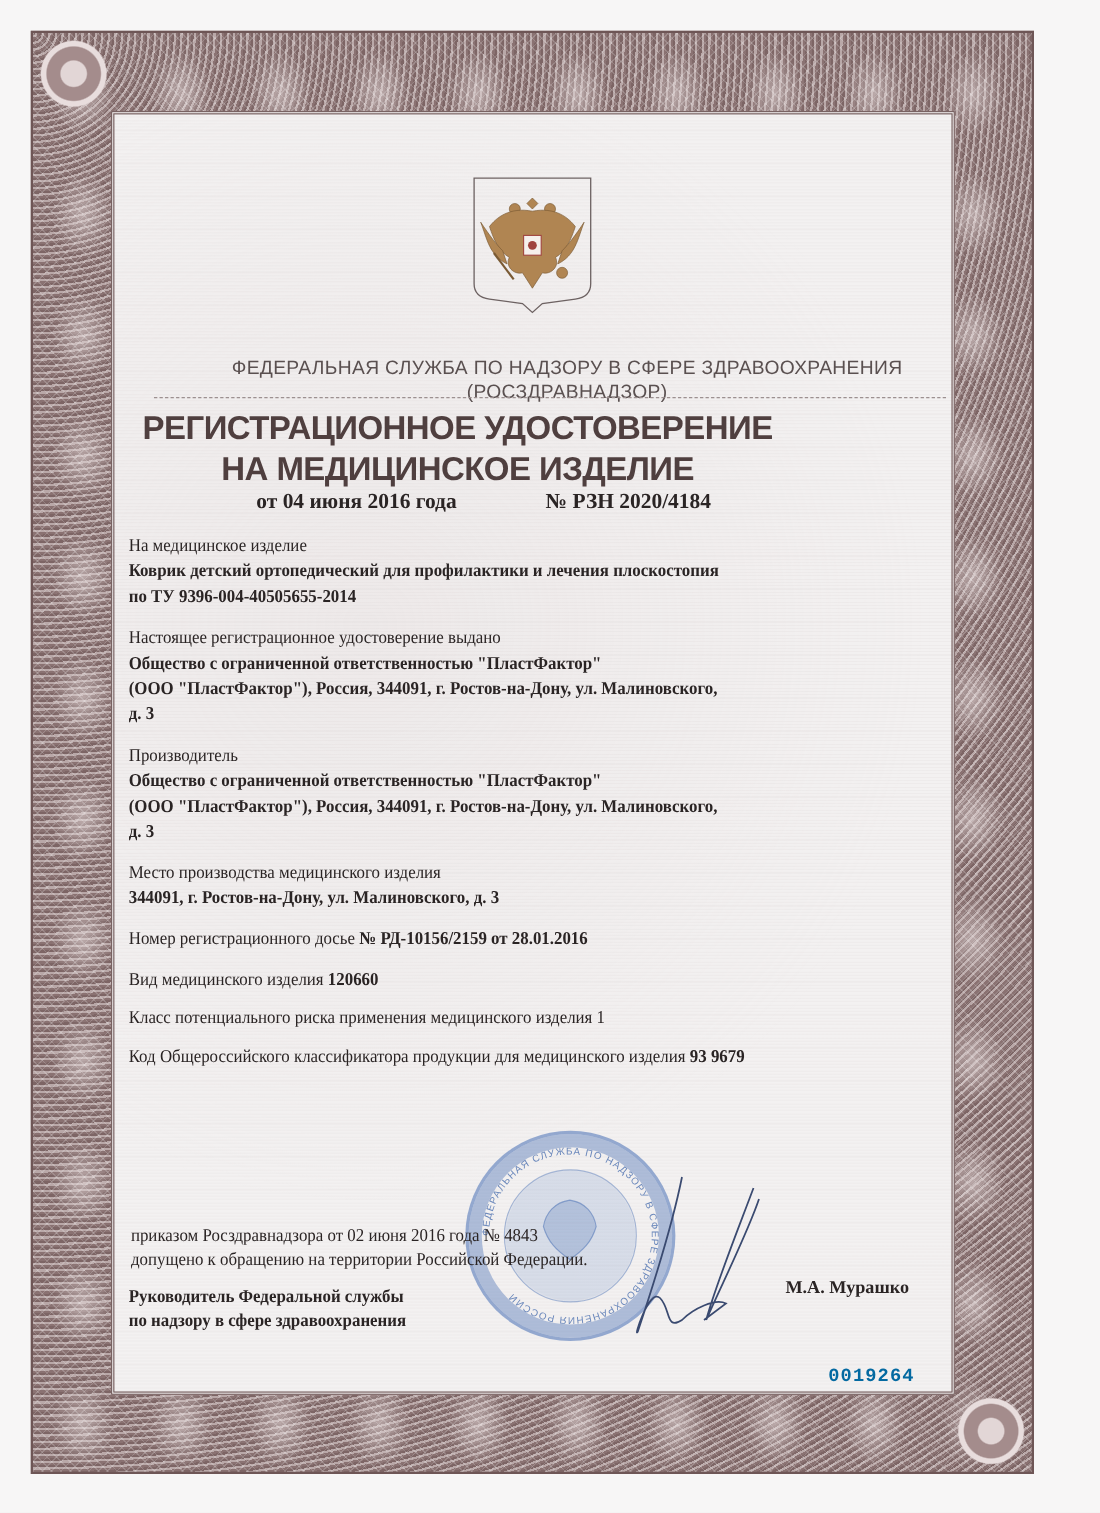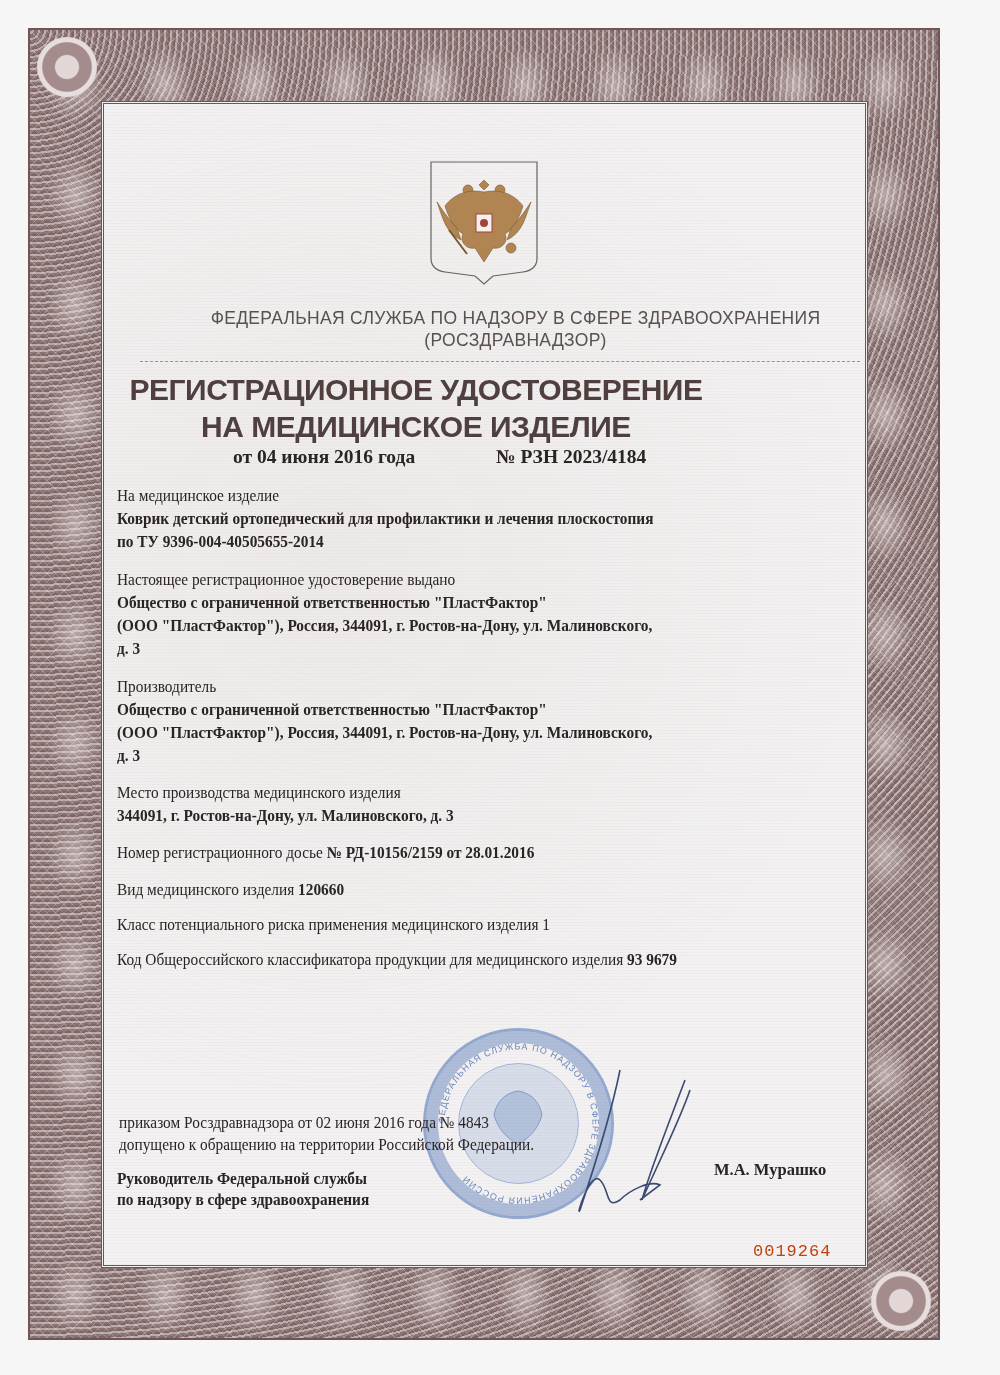--- a/index.html
+++ b/index.html
@@ -38,21 +38,21 @@
       radial-gradient(circle at 30% 40%, rgba(220,210,210,0.25), transparent 60%),
       repeating-linear-gradient(0deg, rgba(200,190,190,0.12) 0 1px, transparent 1px 3px),
       #f3f1f1;
   }
   .emblem {
     position:absolute; left:423px; top:158px; width:122px; height:128px;
   }
   .agency {
     position:absolute; left:101px; width:829px; text-align:center;
     font-family:"Liberation Sans", sans-serif; color:#5a5050;
-    font-size:17.5px; letter-spacing:0.3px;
+    font-size:17.5px; letter-spacing:0.3px;margin-top:16px;
   }
   .agency.l1 { top:308px; }
   .agency.l2 { top:330px;text-align:center; }
   .separator {
     position:absolute; left:140px; top:361px; width:720px;
     border-top:1px dashed #9c9090;
   }
   .title {
     position:absolute; left:101px; width:630px; text-align:center;
     font-family:"Liberation Sans", sans-serif; font-weight:bold;
@@ -76,21 +76,21 @@
     border:3px solid rgba(70,110,180,0.55);
     box-shadow: inset 0 0 0 10px rgba(255,255,255,0), inset 0 0 0 12px rgba(70,110,180,0.4);
     background:radial-gradient(circle, rgba(90,130,195,0.18) 0 45%, transparent 46%);
   }
   .stamp-text {
     position:absolute; left:0; top:0; width:185px; height:185px;
   }
   .signature { position:absolute; left:570px; top:1060px; width:130px; height:160px; }
   .serial {
     position:absolute; left:753px; top:1242px; font-family:"Liberation Mono", monospace;
-    color:#c2410c; font-size:17px; letter-spacing:1px;
+    color:#0369a1; font-size:17px; letter-spacing:1px;font-weight:bold;
   }
 </style>
 </head>
 <body>
 
 <div class="frame">
   <div class="corner tl"></div>
   <div class="corner br"></div>
 </div>
 
@@ -113,21 +113,21 @@
 </svg>
 
 <div class="agency l1">ФЕДЕРАЛЬНАЯ СЛУЖБА ПО НАДЗОРУ В СФЕРЕ ЗДРАВООХРАНЕНИЯ</div>
 <div class="agency l2">(РОСЗДРАВНАДЗОР)</div>
 <div class="separator"></div>
 
 <div class="title l1">РЕГИСТРАЦИОННОЕ УДОСТОВЕРЕНИЕ</div>
 <div class="title l2">НА МЕДИЦИНСКОЕ ИЗДЕЛИЕ</div>
 
 <div class="dateline date">от  04 июня 2016 года</div>
-<div class="dateline num">№  РЗН 2023/4184</div>
+<div class="dateline num">№  РЗН 2020/4184</div>
 
 <div class="body-text" style="top:484px;">На медицинское изделие</div>
 <div class="body-text b" style="top:507px;">Коврик детский ортопедический для профилактики и лечения плоскостопия</div>
 <div class="body-text b" style="top:530px;">по ТУ 9396-004-40505655-2014</div>
 
 <div class="body-text" style="top:568px;">Настоящее регистрационное удостоверение выдано</div>
 <div class="body-text b" style="top:591px;">Общество с ограниченной ответственностью "ПластФактор"</div>
 <div class="body-text b" style="top:614px;">(ООО "ПластФактор"), Россия, 344091, г. Ростов-на-Дону, ул. Малиновского,</div>
 <div class="body-text b" style="top:637px;">д. 3</div>
 

